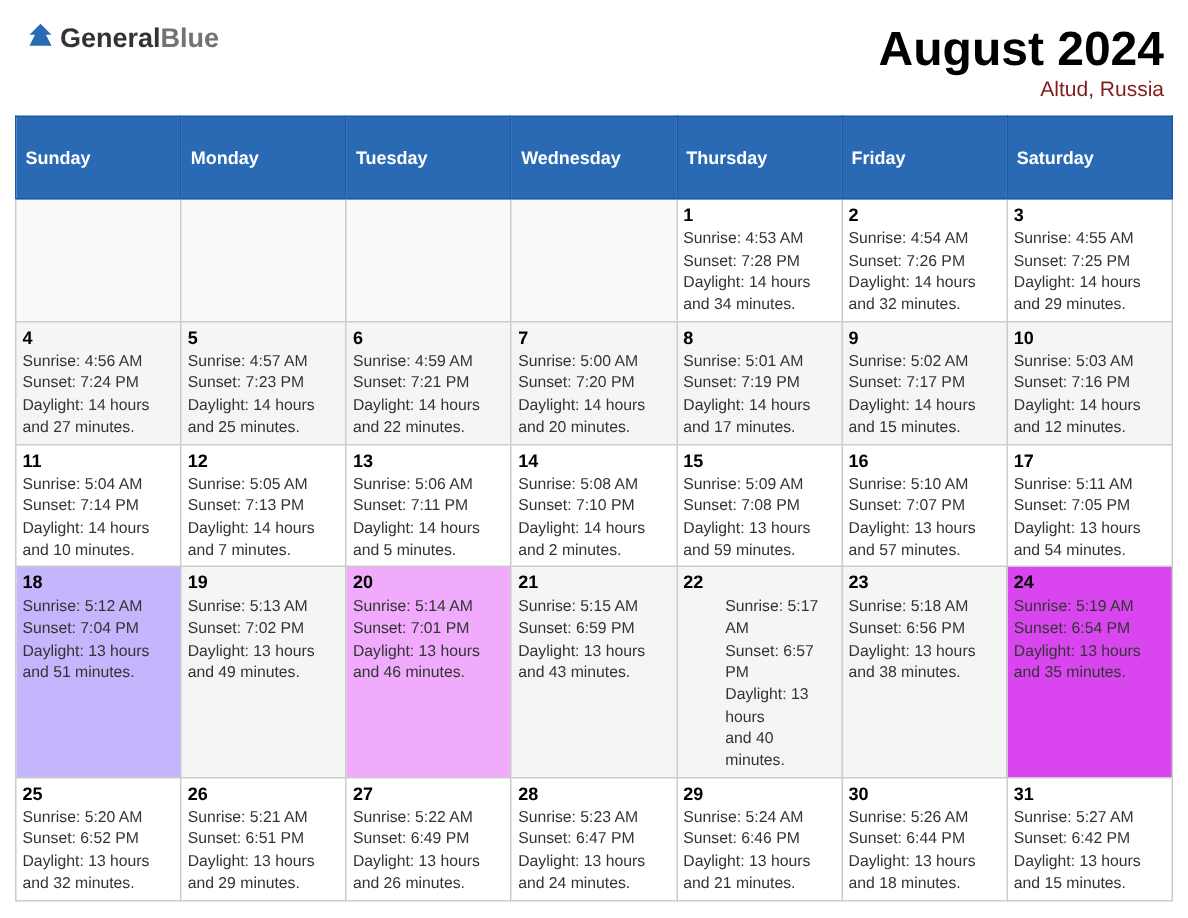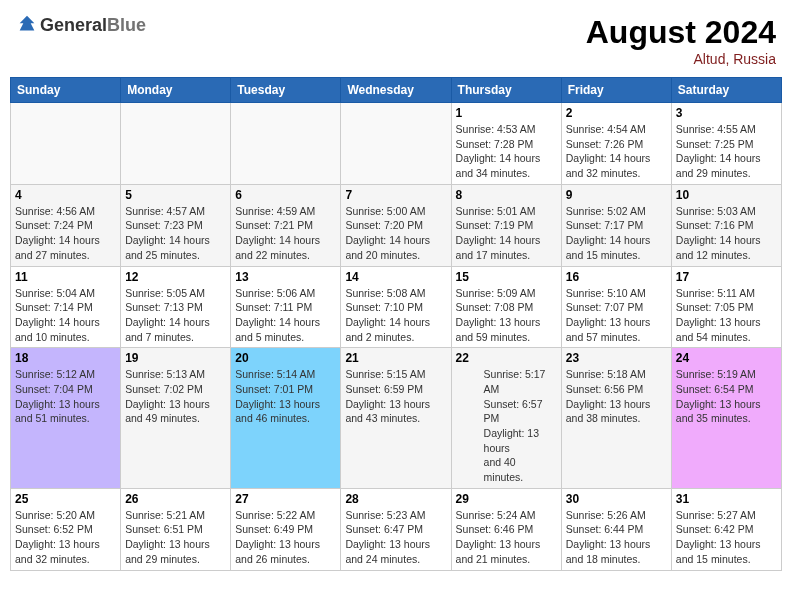--- a/index.html
+++ b/index.html
@@ -40,21 +40,21 @@
     }
     .calendar {
       width: 100%;
       border-collapse: collapse;
       font-size: 11px;
     }
     .calendar th {
       background-color: #2a6ab5;
       color: #fff;
       text-align: left;
-      padding: 5px 6px;
+      padding: 20px 6px;
       font-size: 12px;
       border: 1px solid #1a5aa5;
     }
     .calendar td {
       border: 1px solid #ccc;
       vertical-align: top;
       padding: 3px 4px;
       width: 110px;
       min-height: 70px;
       background: #fff;
@@ -242,21 +242,21 @@
 Daylight: 13 hours
 and 51 minutes.</div>
         </td>
         <td style="background: rgb(245, 245, 245);">
           <span class="day-number">19</span>
           <div class="day-info" style="white-space: pre-line;">Sunrise: 5:13 AM
 Sunset: 7:02 PM
 Daylight: 13 hours
 and 49 minutes.</div>
         </td>
-        <td style="background: #7dd3fc;">
+        <td style="background: #f0abfc;">
           <span class="day-number">20</span>
           <div class="day-info" style="white-space: pre-line;">Sunrise: 5:14 AM
 Sunset: 7:01 PM
 Daylight: 13 hours
 and 46 minutes.</div>
         </td>
         <td style="background: rgb(245, 245, 245);">
           <span class="day-number">21</span>
           <div class="day-info" style="white-space: pre-line;">Sunrise: 5:15 AM
 Sunset: 6:59 PM
@@ -270,21 +270,21 @@
 Daylight: 13 hours
 and 40 minutes.</div>
         </td>
         <td style="background: rgb(245, 245, 245);">
           <span class="day-number">23</span>
           <div class="day-info" style="white-space: pre-line;">Sunrise: 5:18 AM
 Sunset: 6:56 PM
 Daylight: 13 hours
 and 38 minutes.</div>
         </td>
-        <td style="background: #f0abfc;">
+        <td style="background: #d946ef;">
           <span class="day-number">24</span>
           <div class="day-info" style="white-space: pre-line;">Sunrise: 5:19 AM
 Sunset: 6:54 PM
 Daylight: 13 hours
 and 35 minutes.</div>
         </td>
       </tr>
       <tr>
         <td>
           <span class="day-number">25</span>

